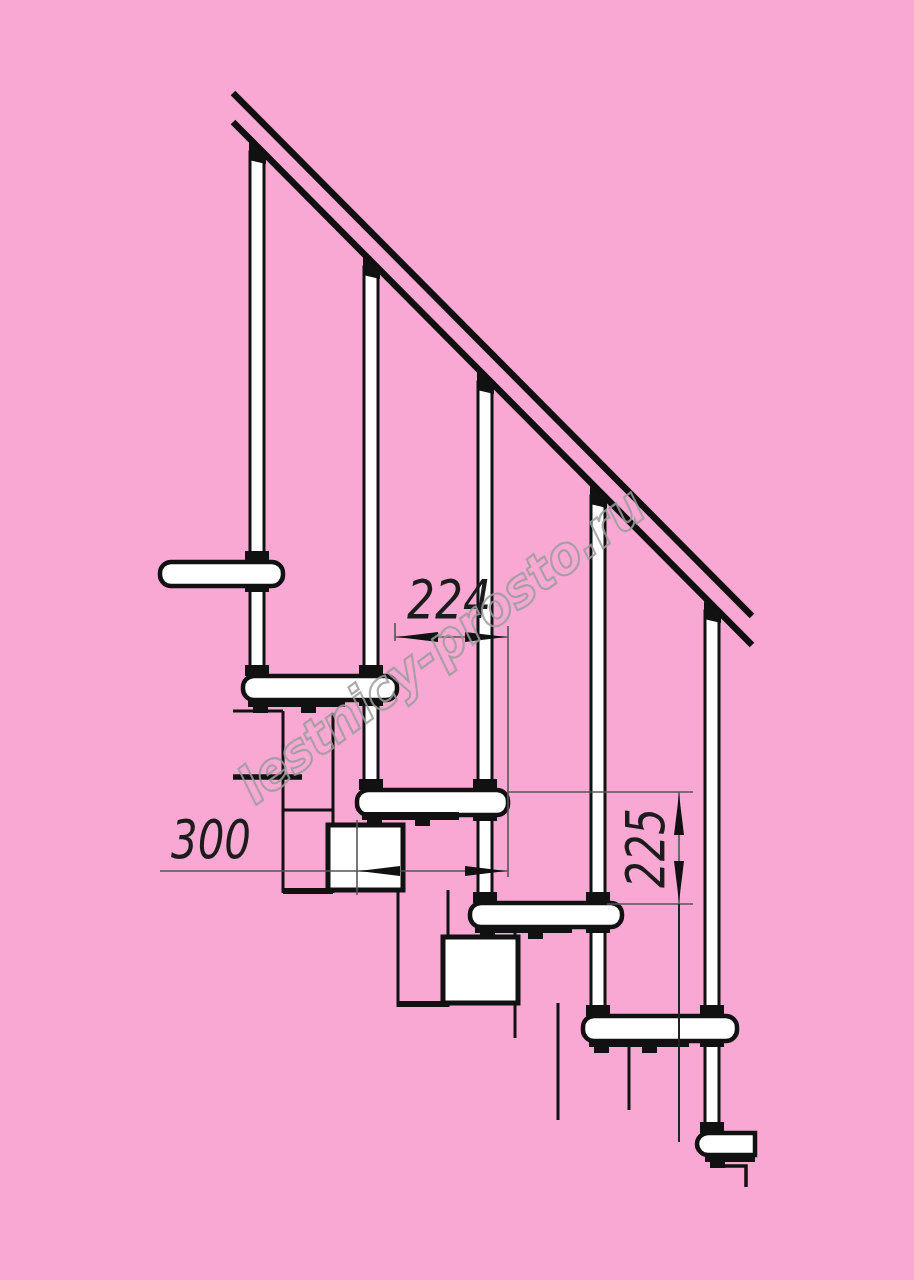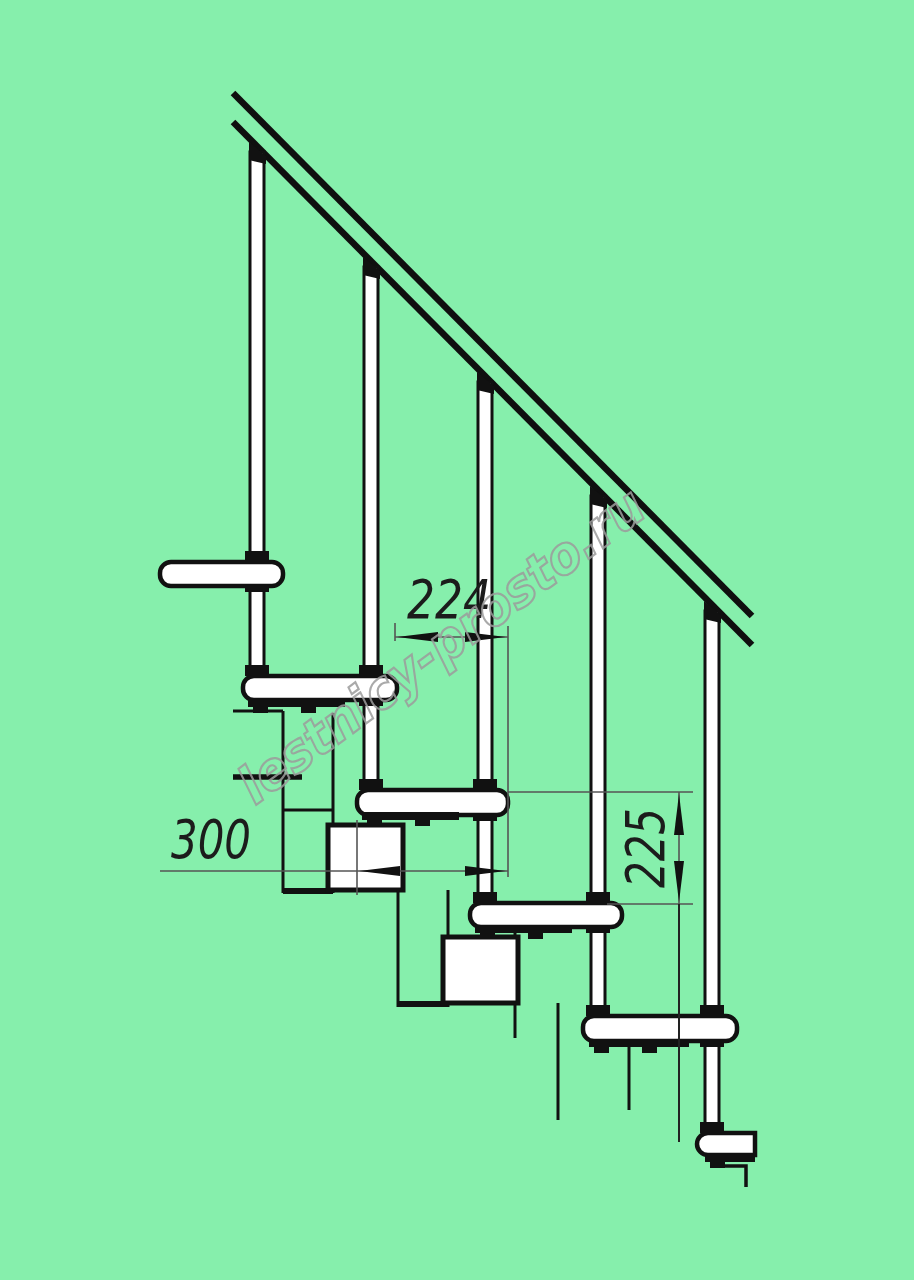--- a/index.html
+++ b/index.html
@@ -1,16 +1,16 @@
 <!DOCTYPE html>
 <html><head>
 <meta charset="utf-8">
 <style>
   html,body{margin:0;padding:0;background:#ffffff;}
-  .canvas{position:relative;width:914px;height:1280px;background:#86efac;overflow:hidden;
+  .canvas{position:relative;width:914px;height:1280px;background:#f9a8d4;overflow:hidden;
           font-family:"DejaVu Sans", sans-serif;}
   svg{position:absolute;left:0;top:0;}
   .dimtext{font-family:"DejaVu Sans", sans-serif;font-style:italic;font-size:54px;fill:#1c1c1c;}
   .wm{font-family:"DejaVu Sans", sans-serif;font-style:italic;font-weight:bold;font-size:52px;
       fill:none;stroke:#9c9c9c;stroke-width:2.2px;opacity:.85;}
 </style>
 </head>
 <body>
 
 <div class="canvas">

